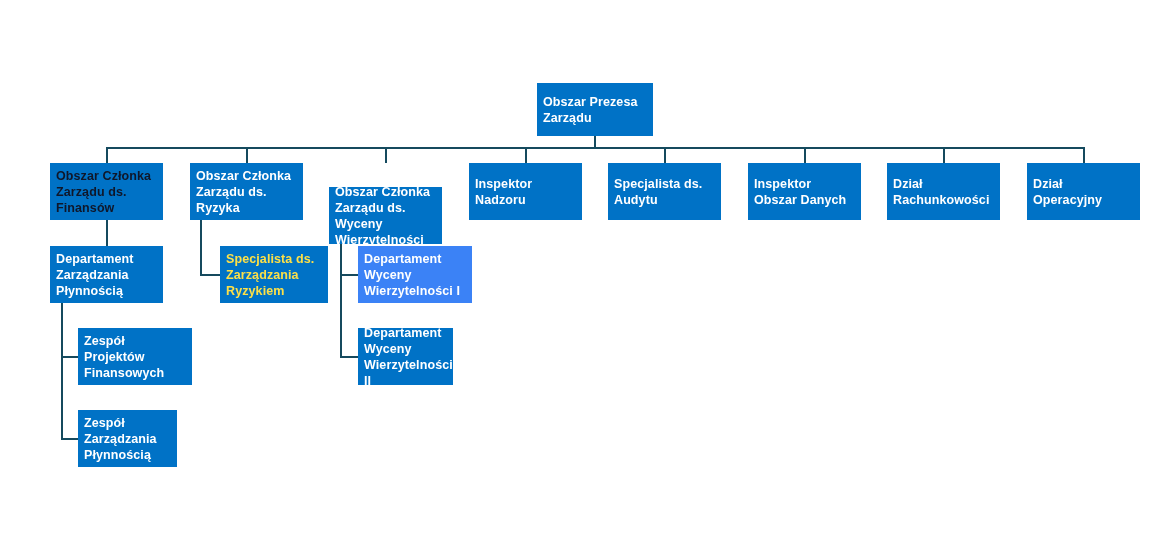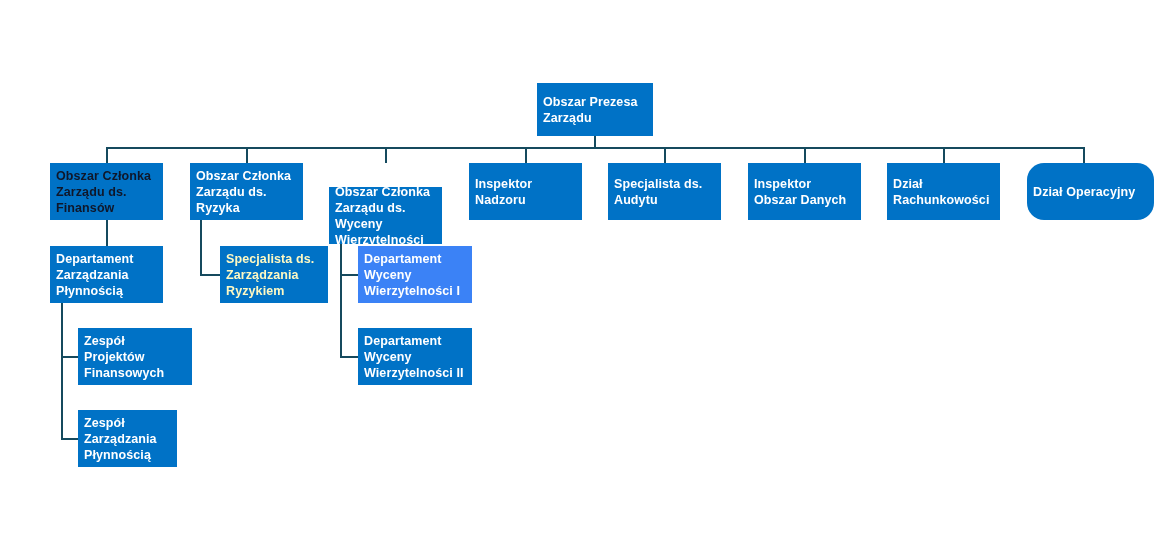--- a/index.html
+++ b/index.html
@@ -85,33 +85,33 @@
     </div>
     <div class="node" style="left: 608px; top: 163px; width: 113px; height: 57px; background: rgb(0, 114, 198); color: rgb(255, 255, 255);">
       <span>Specjalista ds. Audytu</span>
     </div>
     <div class="node" style="left: 748px; top: 163px; width: 113px; height: 57px; background: rgb(0, 114, 198); color: rgb(255, 255, 255);">
       <span>Inspektor Obszar Danych</span>
     </div>
     <div class="node" style="left: 887px; top: 163px; width: 113px; height: 57px; background: rgb(0, 114, 198); color: rgb(255, 255, 255);">
       <span>Dział Rachunkowości</span>
     </div>
-    <div class="node" style="left: 1027px; top: 163px; width: 127px; height: 57px; background: rgb(0, 114, 198); color: rgb(255, 255, 255); border-radius: 17px;">
+    <div class="node" style="left: 1027px; top: 163px; width: 113px; height: 57px; background: rgb(0, 114, 198); color: rgb(255, 255, 255);">
       <span>Dział Operacyjny</span>
     </div>
     <div class="node" style="left: 50px; top: 246px; width: 113px; height: 57px; background: rgb(0, 114, 198); color: rgb(255, 255, 255);">
       <span>Departament Zarządzania Płynnością</span>
     </div>
-    <div class="node" style="left: 220px; top: 246px; width: 108px; height: 57px; background: rgb(0, 114, 198); color: #fef9c3;">
+    <div class="node" style="left: 220px; top: 246px; width: 108px; height: 57px; background: rgb(0, 114, 198); color: #fde047;">
       <span>Specjalista ds. Zarządzania Ryzykiem</span>
     </div>
     <div class="node" style="left: 358px; top: 246px; width: 114px; height: 57px; background: #3b82f6; color: rgb(255, 255, 255);">
       <span>Departament Wyceny Wierzytelności I</span>
     </div>
-    <div class="node" style="left: 358px; top: 328px; width: 114px; height: 57px; background: rgb(0, 114, 198); color: rgb(255, 255, 255);">
+    <div class="node" style="left: 358px; top: 328px; width: 95px; height: 57px; background: rgb(0, 114, 198); color: rgb(255, 255, 255);">
       <span>Departament Wyceny Wierzytelności II</span>
     </div>
     <div class="node" style="left: 78px; top: 328px; width: 114px; height: 57px; background: rgb(0, 114, 198); color: rgb(255, 255, 255);">
       <span>Zespół Projektów Finansowych</span>
     </div>
     <div class="node" style="left: 78px; top: 410px; width: 99px; height: 57px; background: rgb(0, 114, 198); color: rgb(255, 255, 255);">
       <span>Zespół Zarządzania Płynnością</span>
     </div>
   </div>
 

